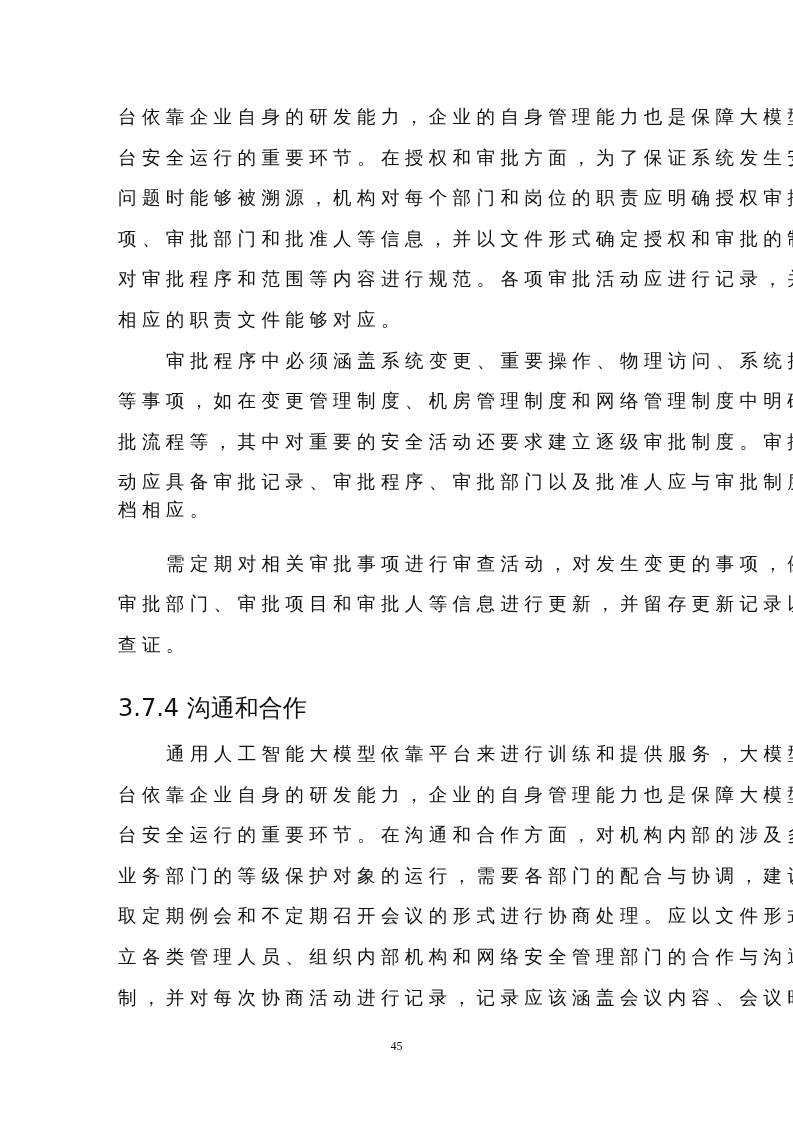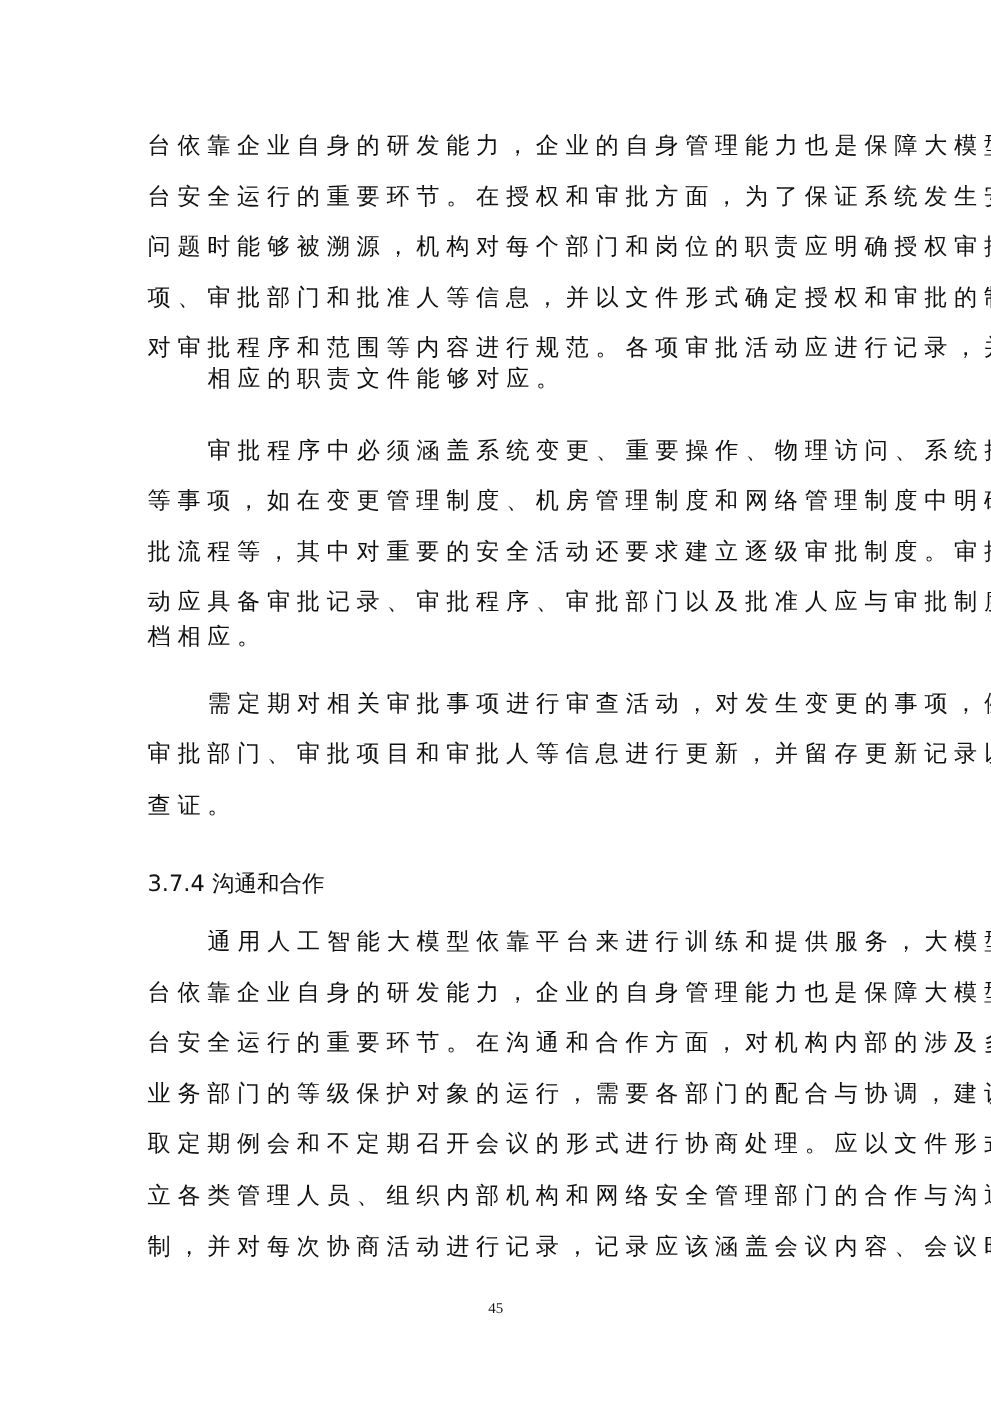--- a/index.html
+++ b/index.html
@@ -8,38 +8,38 @@
   .line {
     position: absolute; left: 118px; width: 560px;
     font-family: "DejaVu Serif", "Liberation Serif", serif;
     font-size: 18.5px; line-height: 24px; color: #111;
     white-space: nowrap; letter-spacing: 5.4px;
   }
   .indent { padding-left: 48px; }
   .heading {
     position: absolute; left: 118px; top: 696px;
     font-family: "DejaVu Sans", "Liberation Sans", sans-serif;
-    font-size: 18px; line-height: 24px; color: #111; white-space: nowrap;
+    font-size: 24px; line-height: 24px; color: #111; white-space: nowrap;
   }
   .pagenum {
     position: absolute; left: 0; width: 793px; top: 1039px; text-align: center;
     font-family: "Liberation Serif", serif; font-size: 12px; color: #111;
   }
 </style>
 </head>
 <body>
 
 <div class="page">
   <div id="block1">
       <div class="line" style="top: 105px;">台依靠企业自身的研发能力，企业的自身管理能力也是保障大模型平</div>
       <div class="line" style="top: 145.6px;">台安全运行的重要环节。在授权和审批方面，为了保证系统发生安全</div>
       <div class="line" style="top: 186.2px;">问题时能够被溯源，机构对每个部门和岗位的职责应明确授权审批事</div>
       <div class="line" style="top: 226.8px;">项、审批部门和批准人等信息，并以文件形式确定授权和审批的制度，</div>
       <div class="line" style="top: 267.4px;">对审批程序和范围等内容进行规范。各项审批活动应进行记录，并与</div>
-      <div class="line" style="top: 292px; margin-left: 48px;">相应的职责文件能够对应。</div>
+      <div class="line" style="top: 308px;">相应的职责文件能够对应。</div>
       <div class="line indent" style="top: 348.6px;">审批程序中必须涵盖系统变更、重要操作、物理访问、系统接入</div>
       <div class="line" style="top: 389.2px;">等事项，如在变更管理制度、机房管理制度和网络管理制度中明确审</div>
       <div class="line" style="top: 429.8px;">批流程等，其中对重要的安全活动还要求建立逐级审批制度。审批活</div>
       <div class="line" style="top: 470.4px;">动应具备审批记录、审批程序、审批部门以及批准人应与审批制度文</div>
       <div class="line" style="top: 498px;">档相应。</div>
       <div class="line indent" style="top: 551.6px;">需定期对相关审批事项进行审查活动，对发生变更的事项，例如</div>
       <div class="line" style="top: 592.2px;">审批部门、审批项目和审批人等信息进行更新，并留存更新记录以便</div>
       <div class="line" style="top: 632.8px;">查证。</div>
     </div>
   <div class="heading">3.7.4 沟通和合作</div>

